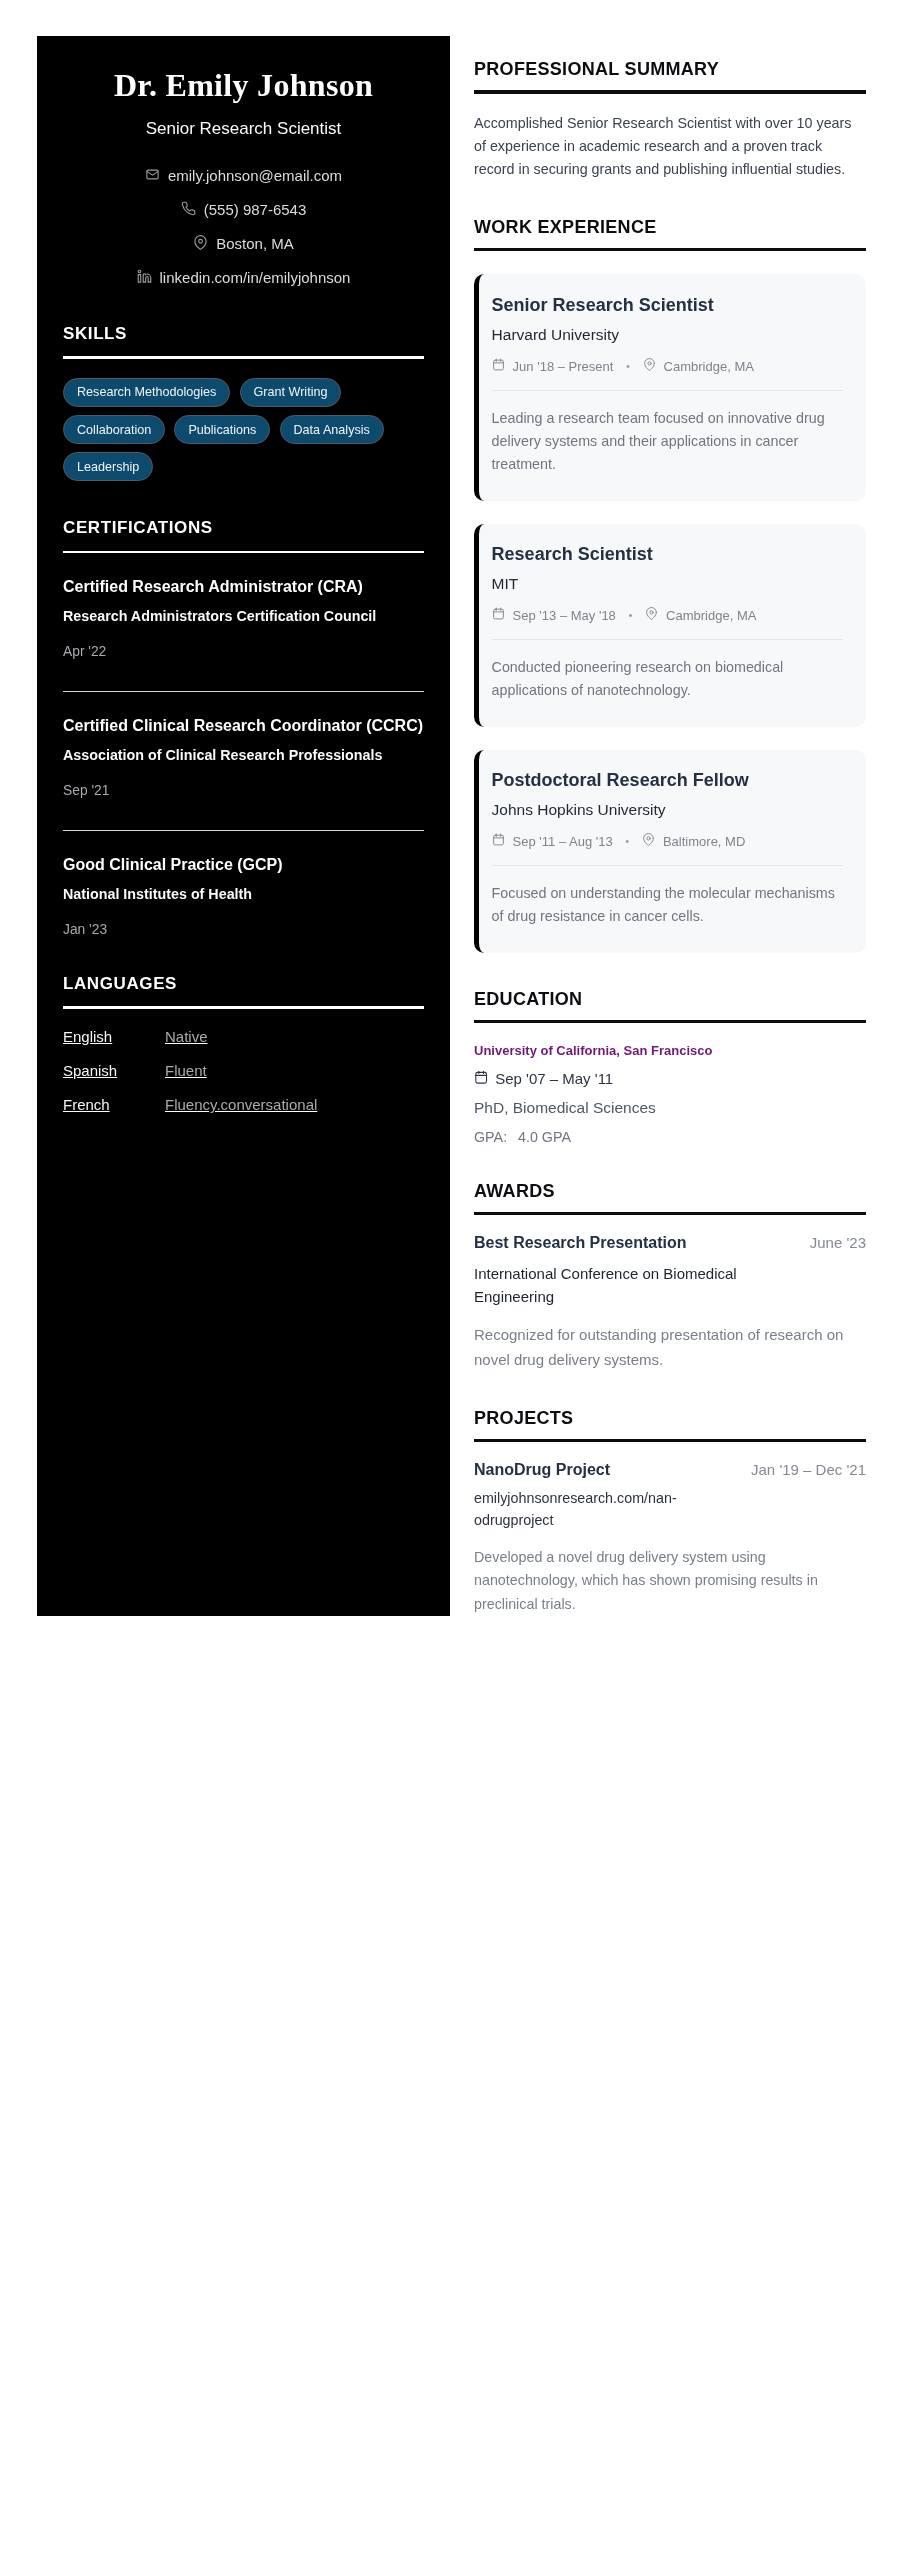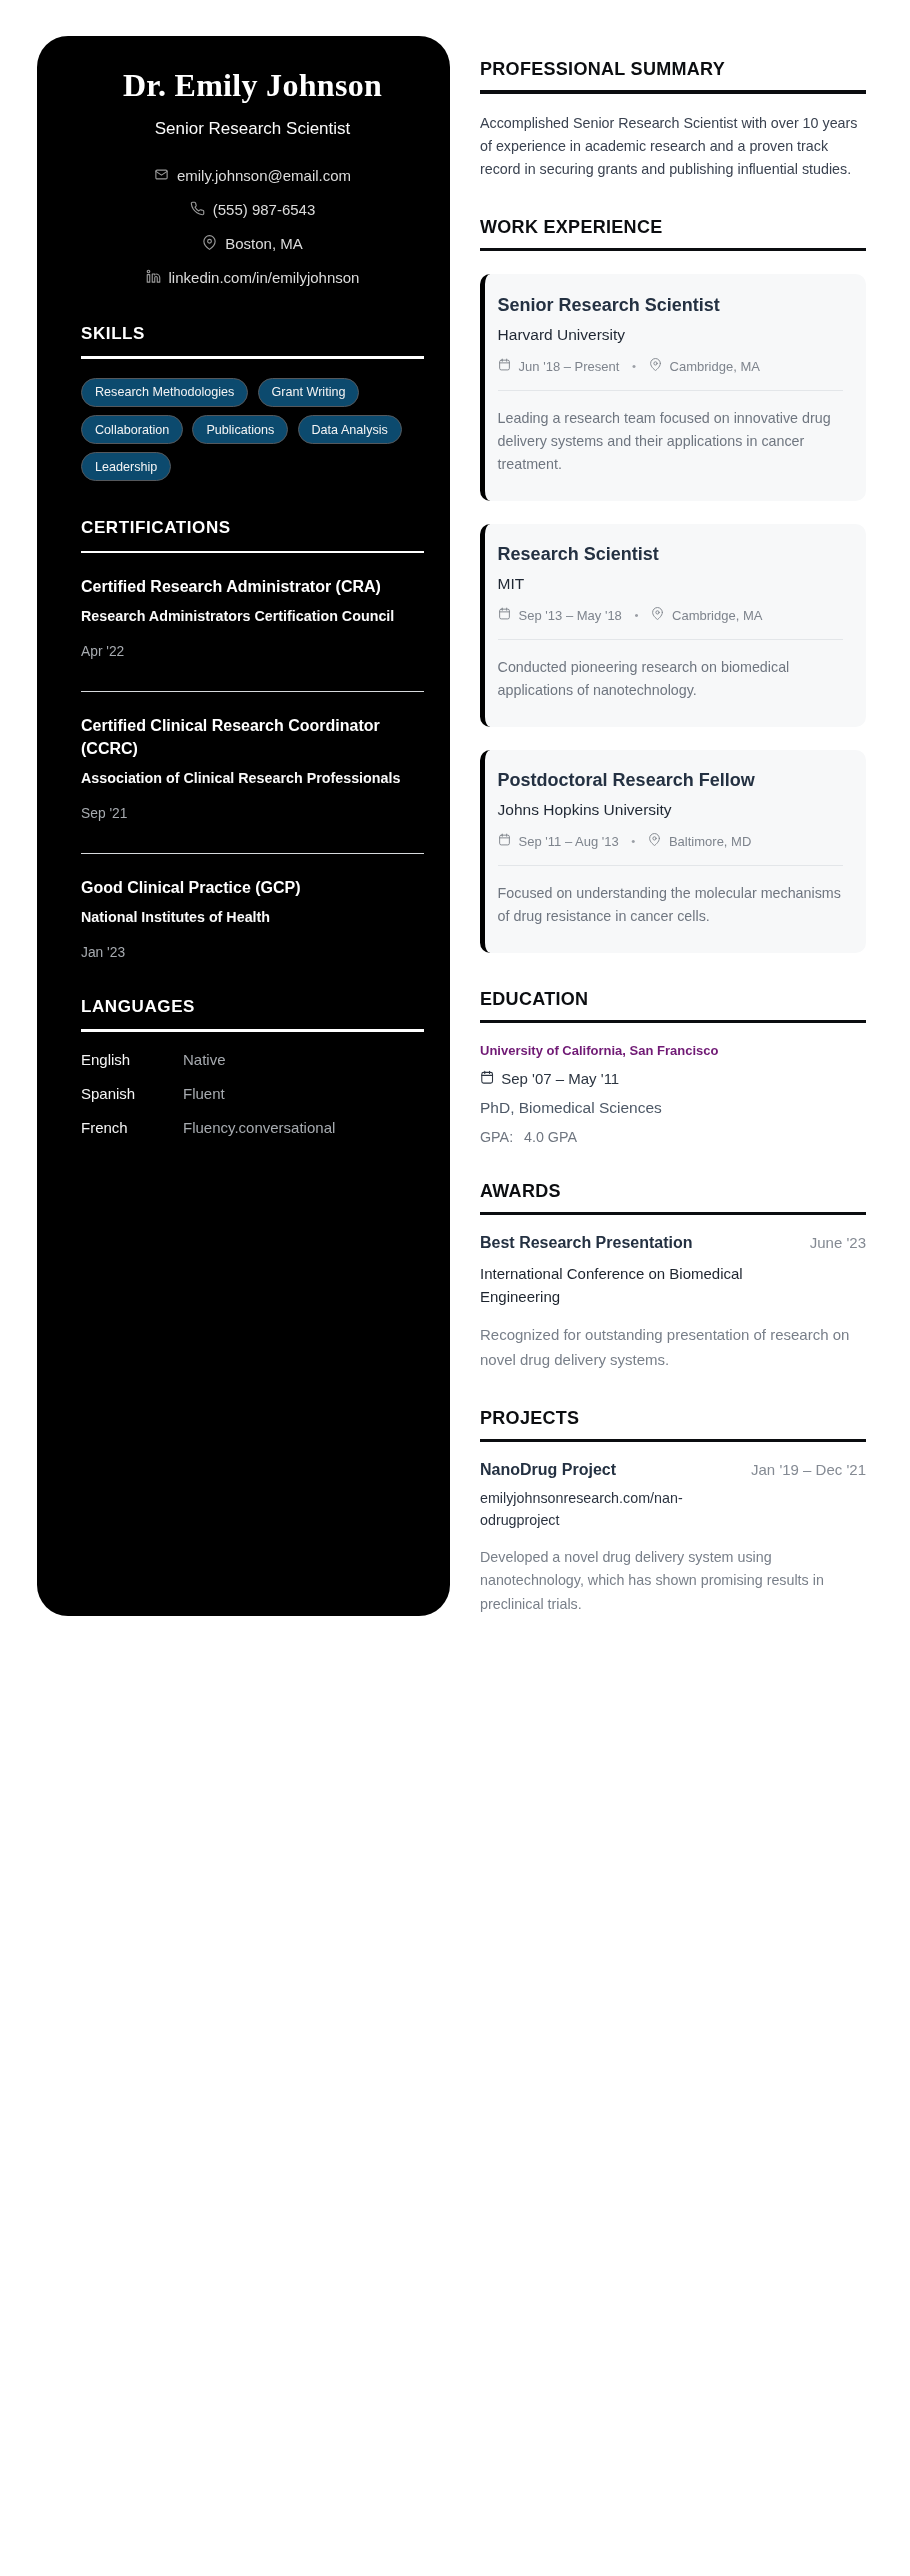--- a/index.html
+++ b/index.html
@@ -10,22 +10,21 @@
     -webkit-font-smoothing:antialiased;
   }
   .resume {
     position:absolute; left:37px; top:36px; width:829px;
     display:flex; align-items:stretch;
   }
 
   
   .sidebar {
     width:413px; flex:0 0 413px; background:#000000; color:#ffffff;
-    padding:22px 26px 34px 44px;
-    border-radius:31px;
+    padding:22px 26px 34px 26px;
   }
   .name {
     font-family:"Liberation Serif", serif; font-weight:700;
     font-size:32px; text-align:center; letter-spacing:0.3px; margin-top:9.2px;
   }
   .person-title {
     font-size:17px; font-weight:400; text-align:center; color:#fbfbfb; margin-top:15px;
   }
   .contact { margin-top:27.5px; display:flex; flex-direction:column; gap:16px; }
   .contact-row {
@@ -39,27 +38,27 @@
   .pills { margin-top:19.5px; display:flex; flex-wrap:wrap; gap:8.6px 9.2px; }
   .pill {
     border:1.1px solid #55585c; border-radius:573px; background:#0c4a6e;
     padding:6.3px 13px; font-size:12.6px; color:#f4f4f4; white-space:nowrap;
   }
   .cert-item { margin-top:22px; }
   .cert-title { font-size:16px; font-weight:700; line-height:1.45; color:#ffffff; }
   .cert-issuer { font-size:14.3px; font-weight:700; line-height:1.45; color:#fafafa; margin-top:8px; }
   .cert-date { font-size:13.8px; color:#a7abb0; margin-top:17px; }
   .cert-divider { border:0; border-top:1.1px solid #d7dadd; margin-top:32px; }
-  .lang-rows { margin-top:19.5px; display:flex; flex-direction:column; gap:17px; }
+  .lang-rows { margin-top:19.5px; display:flex; flex-direction:column; gap:17px;text-decoration:underline; }
   .lang-row { display:flex; font-size:15px; }
   .lang-name { width:102px; color:#f5f5f5; }
   .lang-level { color:#a7abb0; }
 
   
-  .main { flex:1 1 auto; margin-left:30px; padding-top:23px; color:#1c2330; }
+  .main { flex:1 1 auto; margin-left:24px; padding-top:23px; color:#1c2330; }
   .m-section { margin-top:36px; }
   .m-section:first-child { margin-top:0; }
   .m-heading { font-size:18px; font-weight:700; letter-spacing:0.3px; color:#0c0e11; }
   .m-rule { height:3.4px; background:#0b0d10; margin-top:10.3px; width:100%; }
   .summary-text {
     margin-top:18.4px; font-size:14.3px; line-height:1.6; color:#3a4250;
     hyphens:auto; -webkit-hyphens:auto;
   }
   .job-card {
     margin-top:23px; background:#f7f8f9; border-left:5.7px solid #000000;

